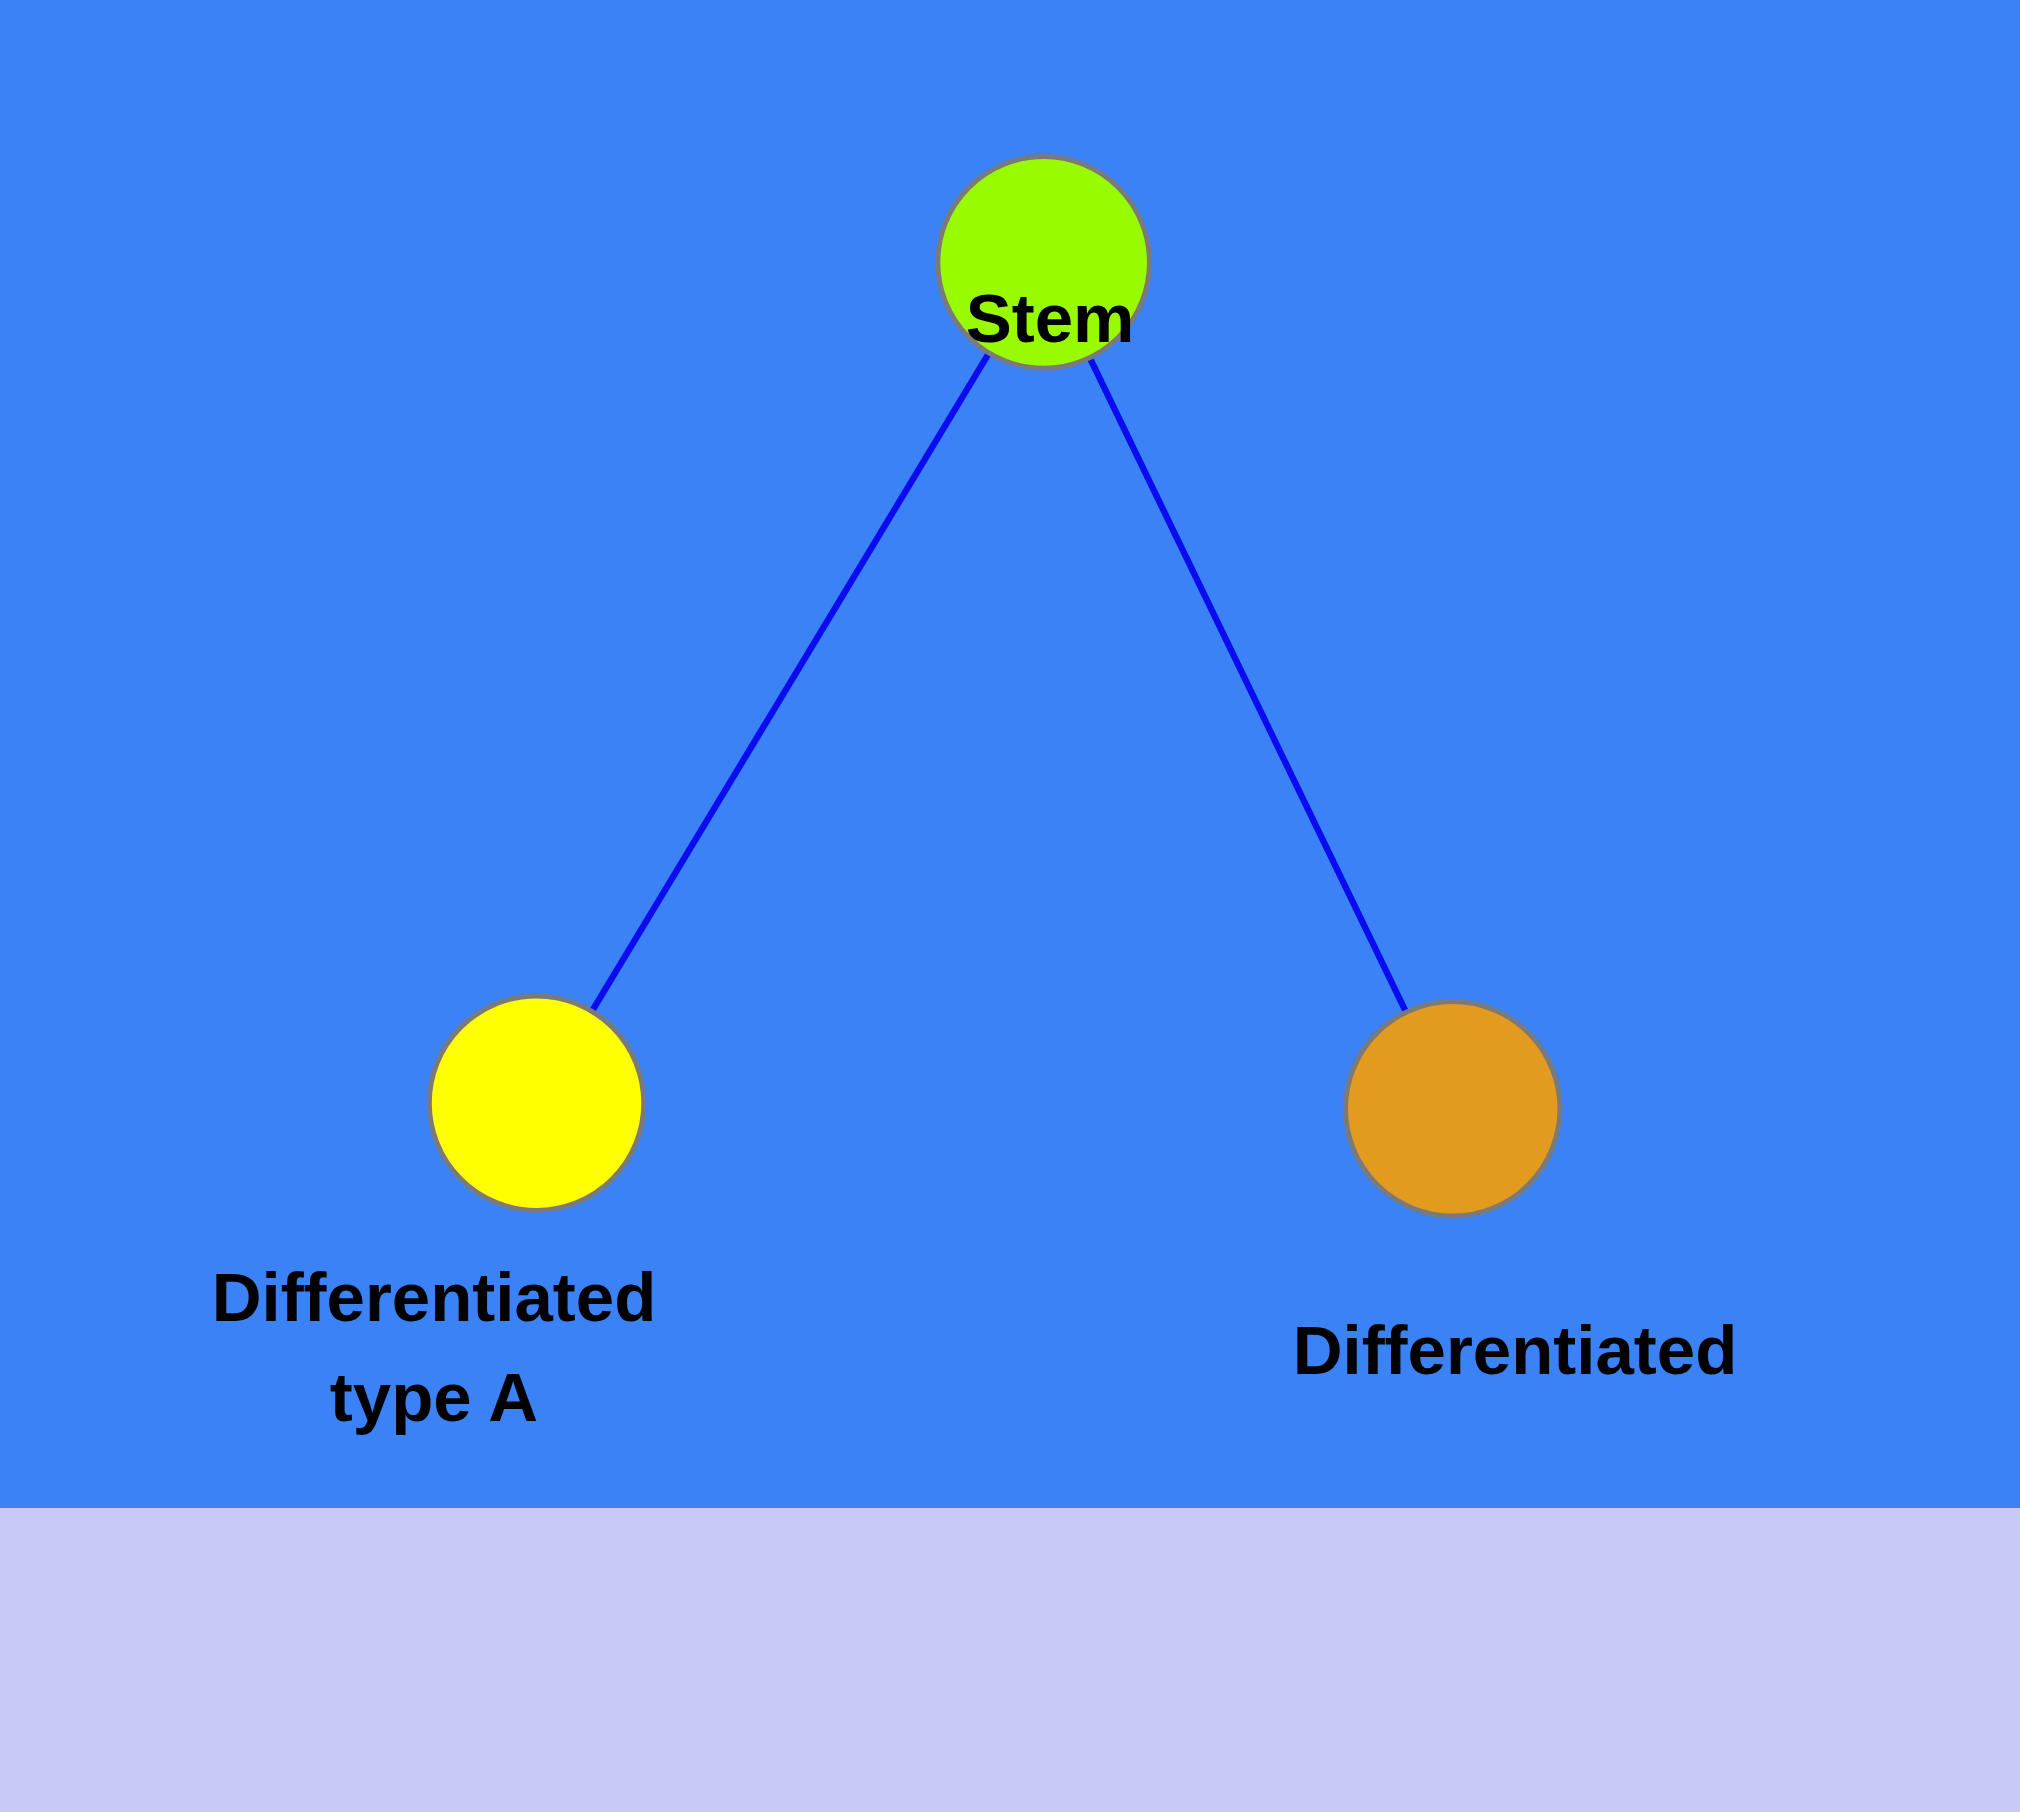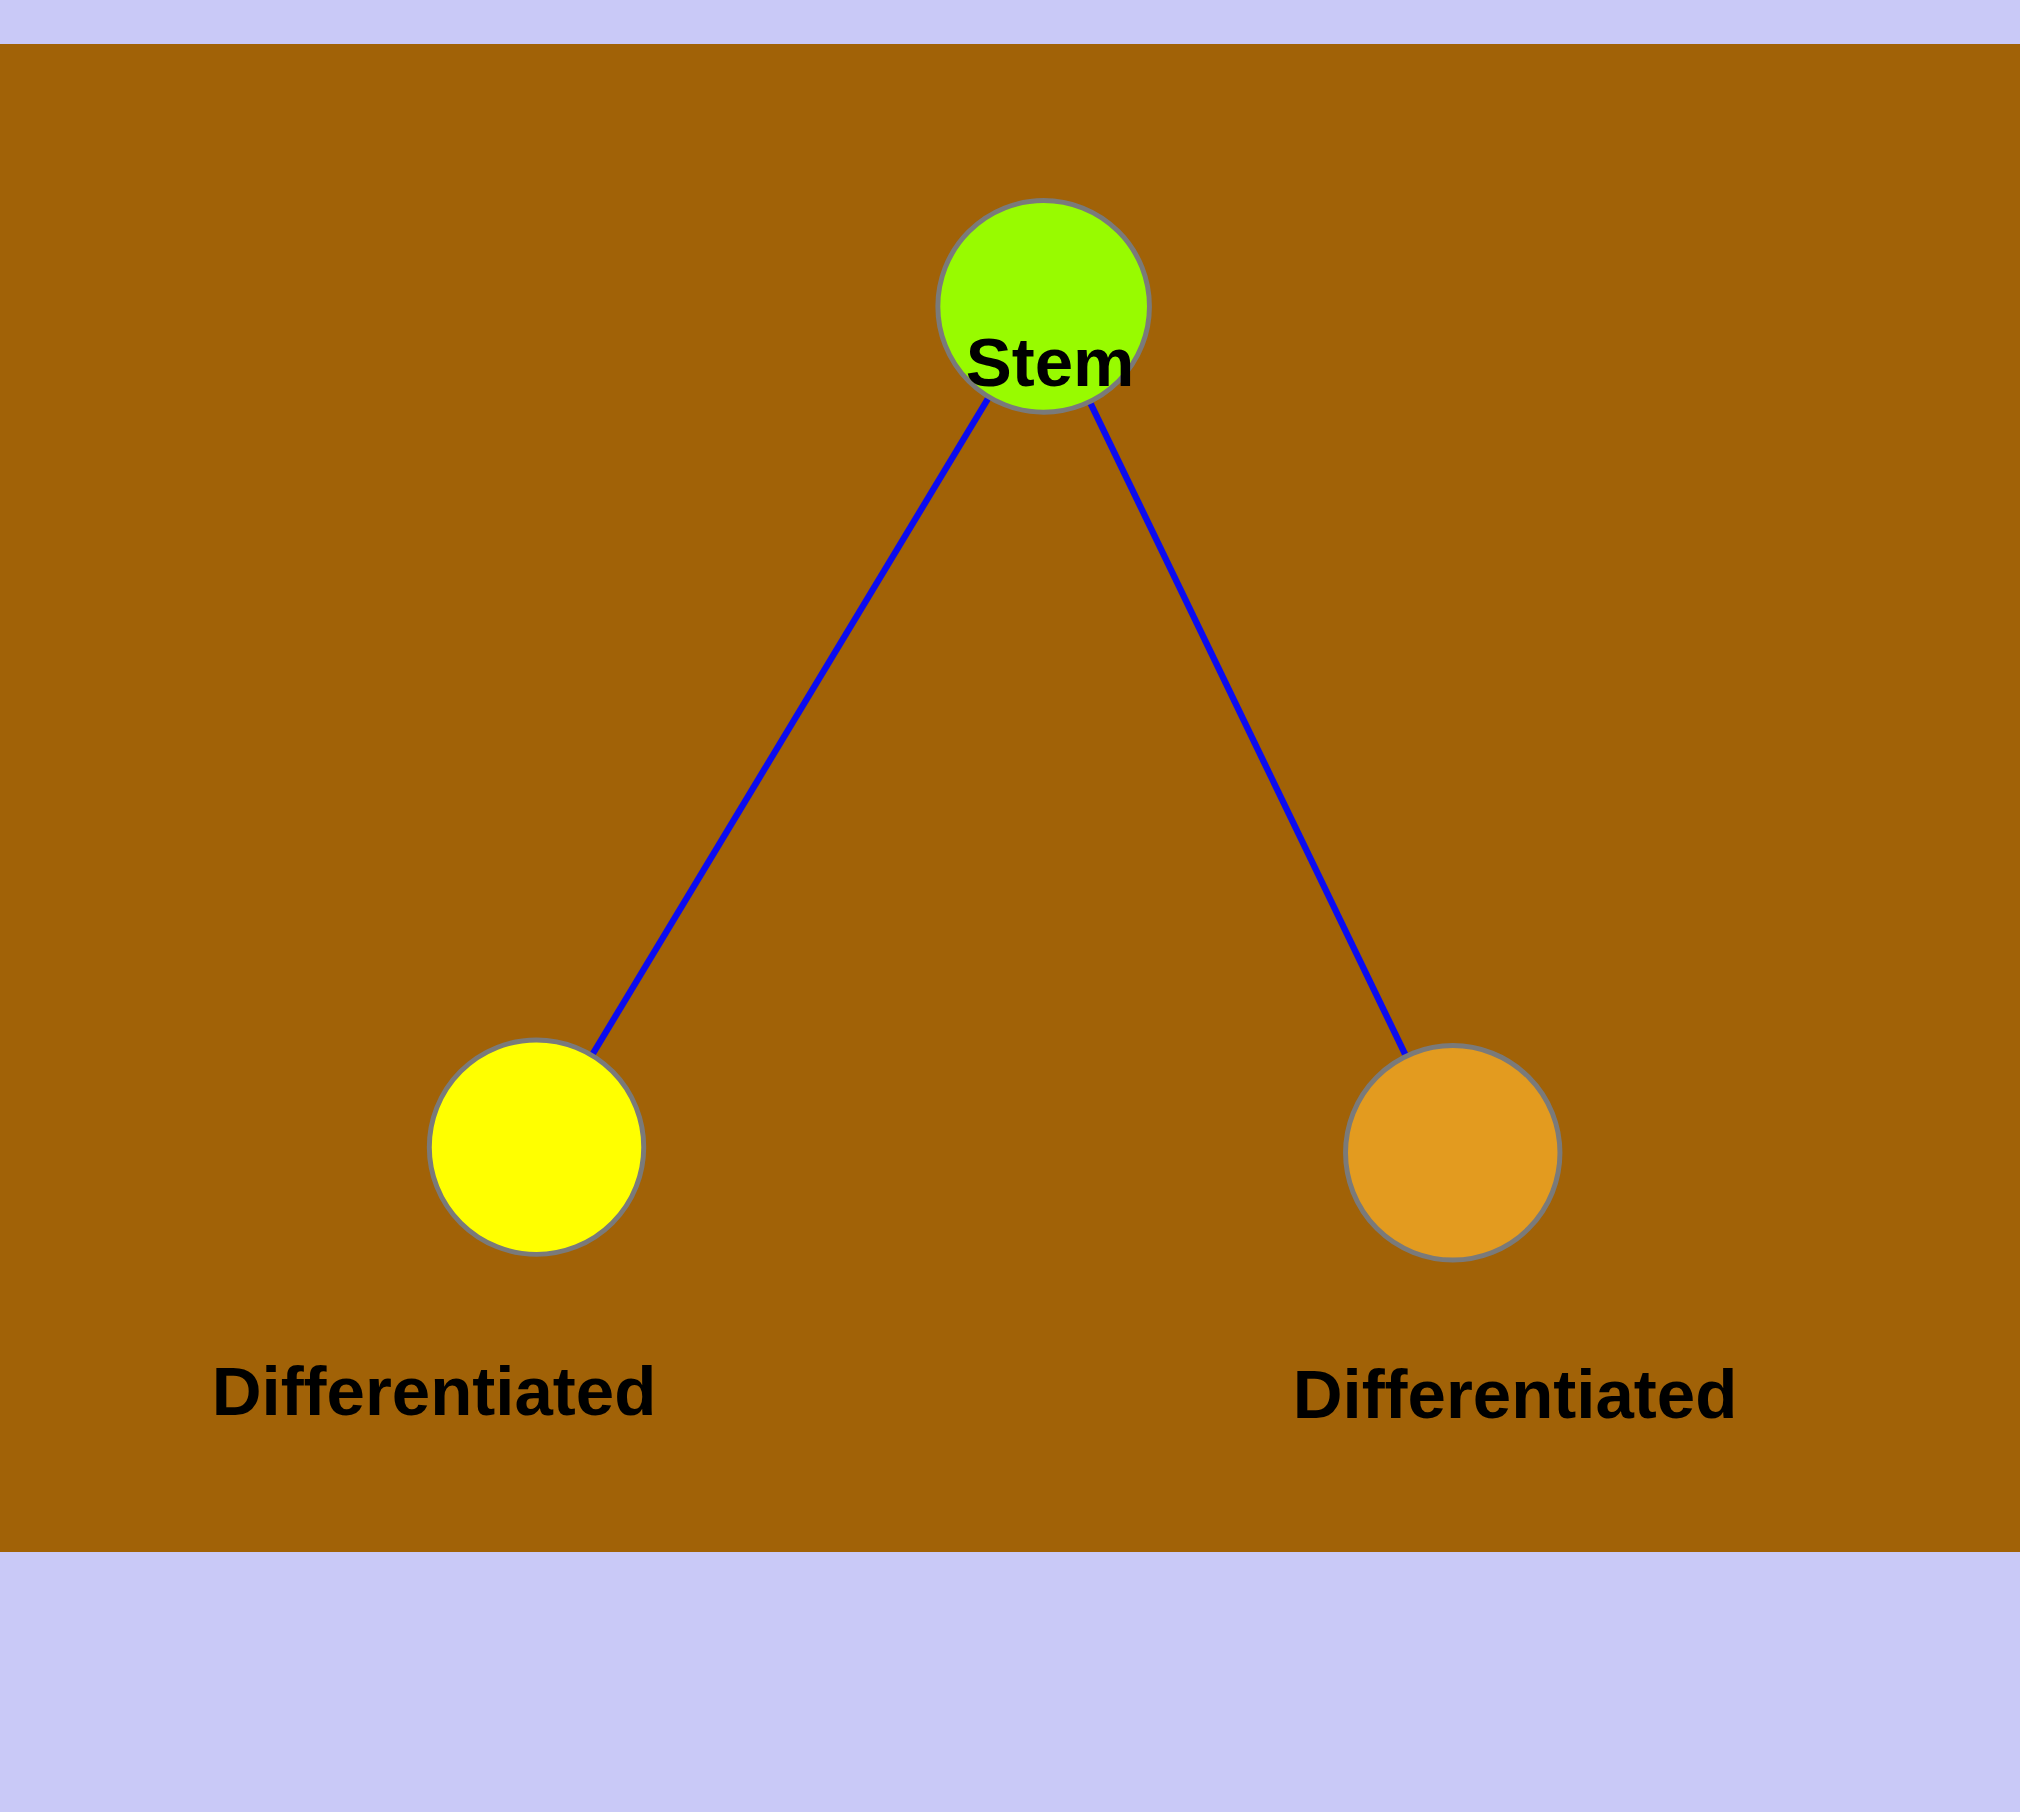--- a/index.html
+++ b/index.html
@@ -5,23 +5,22 @@
   html, body {
     margin: 0;
     padding: 0;
     background: #C9C9F7;
     font-family: "Liberation Sans", sans-serif;
   }
   .canvas {
     position: relative;
     width: 2021px;
     height: 1508px;
-    background: #a16207;
+    background: #3b82f6;
     overflow: hidden;
-    margin-top: 44px;
   }
   .graph-svg {
     position: absolute;
     left: 0;
     top: 0;
     width: 100%;
     height: 100%;
   }
   .edge-line {
     stroke-width: 9;
@@ -58,20 +57,21 @@
     <circle class="node-circle" cx="520" cy="1564" r="152" fill="#FFFF00" stroke="#7A7A7A"></circle>
     <circle class="node-circle" cx="1819" cy="1572" r="152" fill="#E39B1F" stroke="#7A7A7A"></circle>
   </svg>
 
   <div class="node-label" style="left: 1050px; top: 319px;">
     <span class="label-line">Stem</span>
   </div>
 
   <div class="node-label" style="left: 434px; top: 1348px;">
     <span class="label-line">Differentiated</span>
+    <span class="label-line">type A</span>
   </div>
 
   <div class="node-label" style="left: 1515px; top: 1351px;">
     <span class="label-line">Differentiated</span>
   </div>
 
 </div>
 
 
 </body></html>

